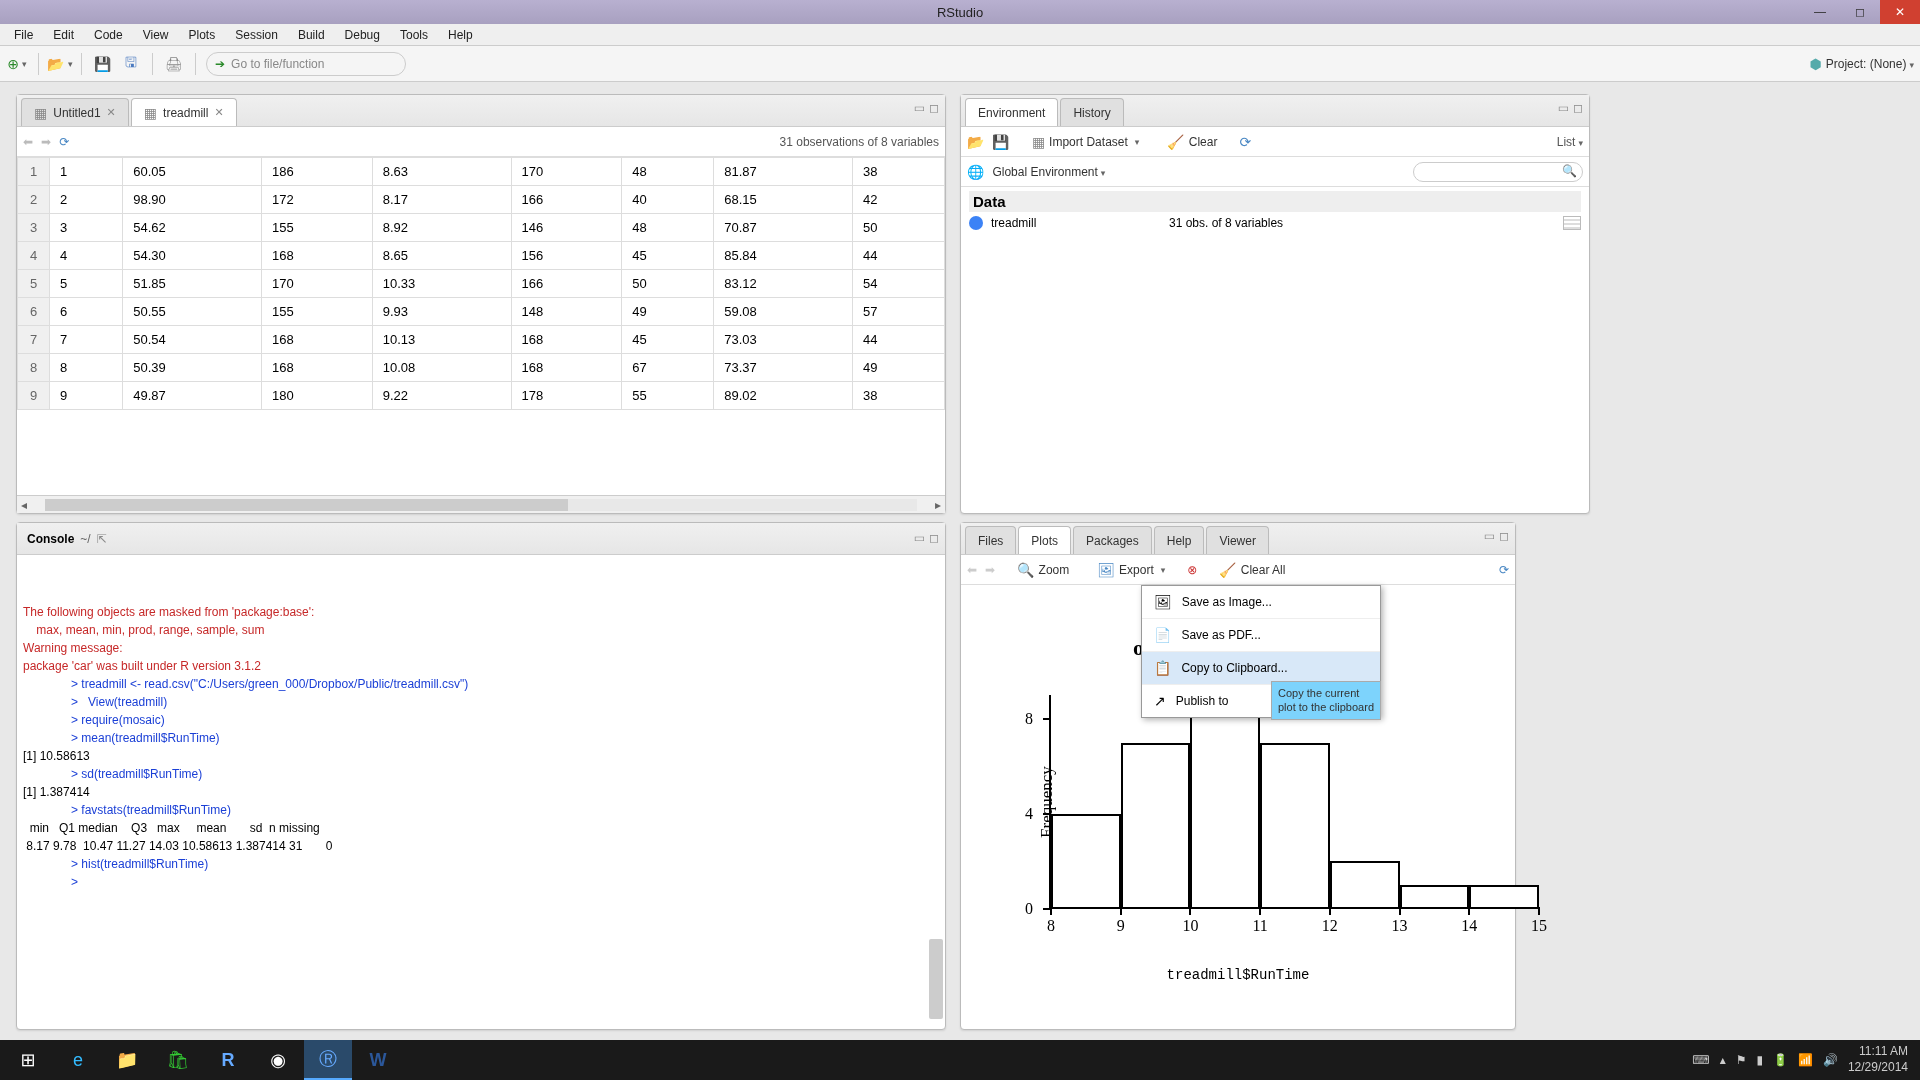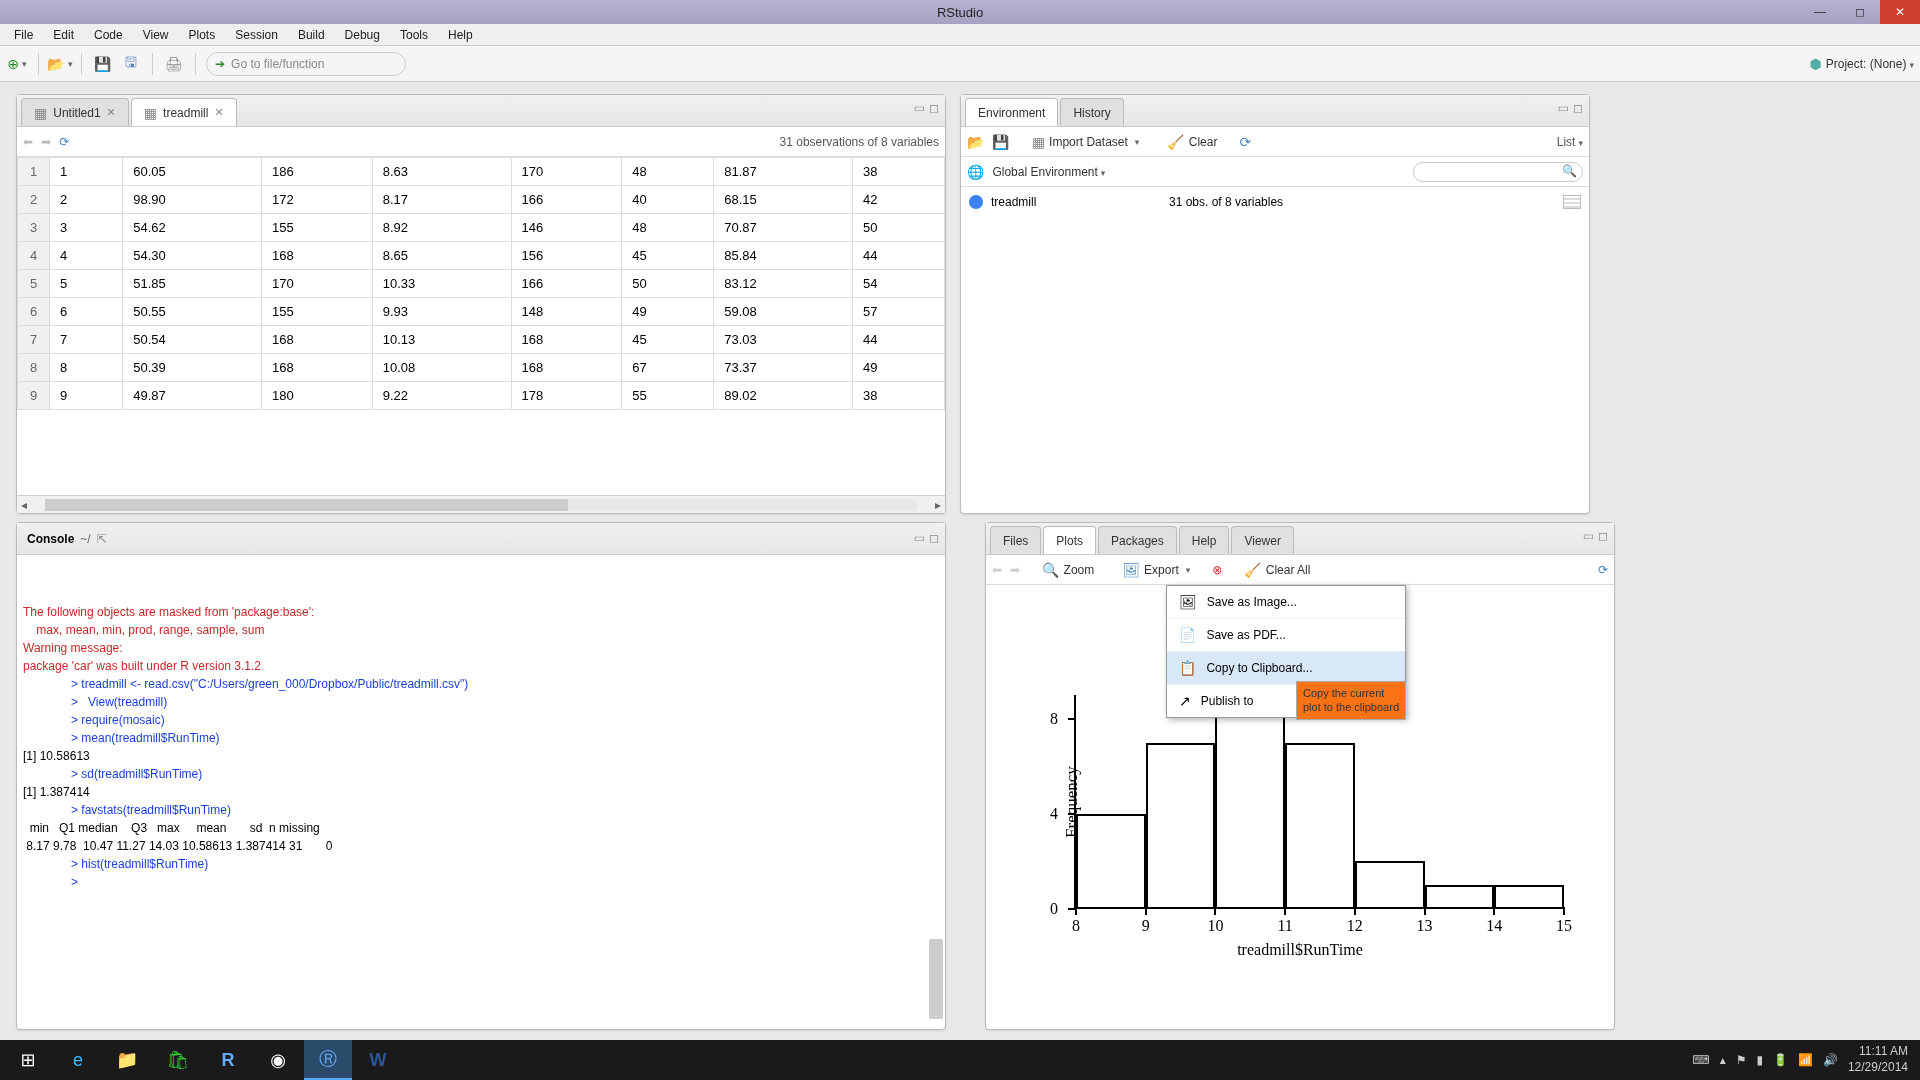--- a/index.html
+++ b/index.html
@@ -22,21 +22,21 @@
 .toolbar .sep { width:1px; height:22px; background:#ccc; margin:0 4px;}
 .toolbar .gofile { width:200px; height:24px; border:1px solid #ccc; border-radius:12px; display:flex; align-items:center; padding:0 8px; color:#888; gap:6px;}
 .toolbar .proj { margin-left:auto; color:#333; display:flex; align-items:center; gap:4px;}
 
 
 .workspace { position:absolute; top:82px; left:0; right:0; bottom:40px; }
 .pane { position:absolute; background:#fff; border:1px solid #bbb; border-radius:4px; box-shadow:0 1px 2px rgba(0,0,0,.1);}
 .pane-tl { left:16px; top:12px; width:930px; height:420px; }
 .pane-bl { left:16px; top:440px; width:930px; height:508px; }
 .pane-tr { left:960px; top:12px; width:630px; height:420px; }
-.pane-br { left:960px; top:440px; width:630px; height:508px;margin-left:25px; }
+.pane-br { left:960px; top:440px; width:556px; height:508px; }
 
 .tabstrip { height:32px; background:linear-gradient(#f0f0f0,#e6e6e6); border-bottom:1px solid #ccc; display:flex; align-items:flex-end; padding:0 4px; position:relative;}
 .tab { height:28px; padding:0 12px; display:flex; align-items:center; gap:6px; background:#e0e0e0; border:1px solid #bbb; border-bottom:none; border-radius:4px 4px 0 0; margin-right:2px; color:#333;}
 .tab.active { background:#fff; }
 .tab .x { color:#888; font-size:11px;}
 .tabstrip .winicons { position:absolute; right:6px; top:6px; display:flex; gap:4px; color:#888;}
 
 .subtool { height:30px; border-bottom:1px solid #ddd; display:flex; align-items:center; padding:0 6px; gap:8px; color:#333; position:relative;}
 .subtool .right { margin-left:auto; color:#555;}
 .subtool .btn { display:flex; align-items:center; gap:4px; padding:2px 6px;}
@@ -68,33 +68,33 @@
 .env-body .blueicon{width:14px;height:14px;border-radius:50%;background:#3b82f6;display:inline-block;}
 .env-body .det{margin-left:auto;width:18px;height:14px;border:1px solid #bbb;background:repeating-linear-gradient(#fff,#fff 2px,#ddd 2px,#ddd 4px);}
 
 
 .plot-body { padding:6px 8px; position:relative; height:calc(100% - 62px);}
 .chart { position:absolute; left:20px; right:20px; top:20px; bottom:30px;}
 .chart-title{position:absolute; top:30px; left:0; right:0; text-align:center; font-size:22px; font-weight:bold; font-family:serif;}
 .axis-y{position:absolute; left:68px; top:90px; bottom:90px; width:2px; background:#000;}
 .axis-x{position:absolute; left:68px; right:30px; bottom:90px; height:2px; background:#000;}
 .ylbl{position:absolute; left:30px; top:50%; transform:translateY(-50%) rotate(-90deg); font-size:17px; font-family:serif;}
-.xlbl{position:absolute; bottom:40px; left:0; right:0; text-align:center; font-size:16px; font-family:Liberation Serif, serif;}
+.xlbl{position:absolute; bottom:16px; left:0; right:0; text-align:center; font-size:14px; font-family:Liberation Mono, monospace;}
 .bar{position:absolute; border:2px solid #000; background:#fff; bottom:90px;}
 .xt{position:absolute; bottom:64px; font-size:16px; font-family:serif; transform:translateX(-50%);}
 .yt{position:absolute; left:44px; font-size:16px; font-family:serif; transform:translateY(50%);}
 .ytick{position:absolute;left:62px;width:8px;height:2px;background:#000;}
 .xtick{position:absolute;bottom:84px;width:2px;height:8px;background:#000;}
 
 
 .export-menu{position:absolute; left:180px; top:62px; width:240px; background:#fff; border:1px solid #999; box-shadow:2px 2px 6px rgba(0,0,0,.3); z-index:10;}
 .export-menu .mi{padding:8px 12px; display:flex; align-items:center; gap:10px; border-top:1px solid #eee;}
 .export-menu .mi:first-child{border-top:none;}
 .export-menu .mi.hover{background:#d8e8f8;}
-.tooltip{position:absolute; left:310px; top:158px; background:#f97316; border:1px solid #aaa; padding:4px 6px; font-size:11px; color:#333; line-height:1.3; z-index:11; width:110px;}
+.tooltip{position:absolute; left:310px; top:158px; background:#7dd3fc; border:1px solid #aaa; padding:4px 6px; font-size:11px; color:#333; line-height:1.3; z-index:11; width:110px;}
 
 
 .taskbar{position:absolute; left:0; right:0; bottom:0; height:40px; background:#1a1a1a; display:flex; align-items:center; padding:0 4px; gap:2px;}
 .taskbar .tb{width:48px;height:40px;display:flex;align-items:center;justify-content:center;color:#fff;font-size:18px;}
 .taskbar .tb.active{background:#2a4a6a;border-bottom:2px solid #5af;}
 .taskbar .tray{margin-left:auto;display:flex;align-items:center;gap:10px;color:#ccc;font-size:11px;padding-right:8px;}
 .taskbar .clock{text-align:right;line-height:1.3;}
 
 .caret::after{content:"▾";font-size:9px;margin-left:3px;color:#666;}
 .icoemoji{font-size:14px;}
@@ -340,20 +340,21 @@
   </div>
   <div class="subtool">
     <span class="icoemoji">🌐</span>
     <span class="caret">Global Environment</span>
     <div style="margin-left:auto;position:relative">
       <input class="search" placeholder="" style="">
       <span style="position:absolute;right:6px;top:2px;color:#aaa">🔍</span>
     </div>
   </div>
   <div class="env-body">
+    <div class="hdr" style="background:#eee;padding:2px 4px;">Data</div>
     <div class="row">
       <span class="blueicon"></span>
       <span style="min-width:170px">treadmill</span>
       <span>31 obs. of  8 variables</span>
       <span class="det"></span>
     </div>
   </div>
 </div>
 
 <div class="pane pane-br">

